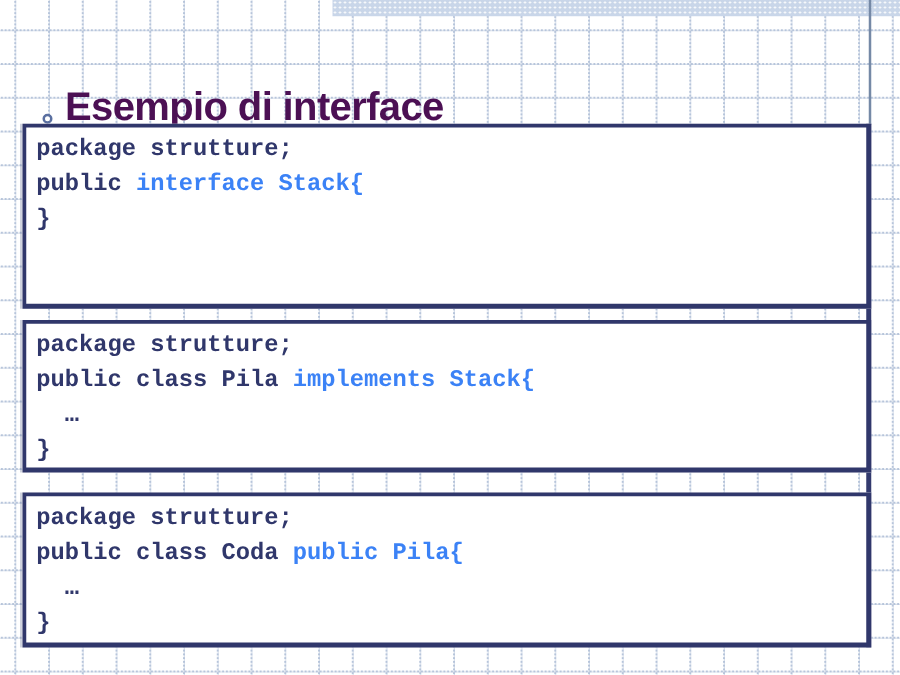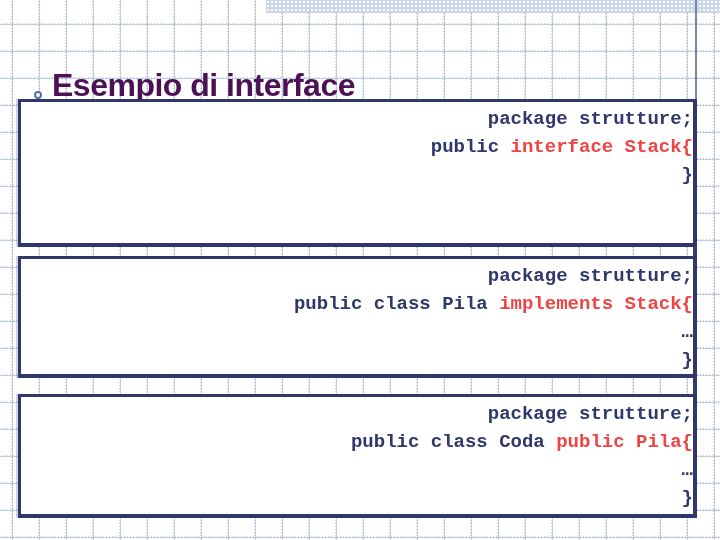--- a/index.html
+++ b/index.html
@@ -19,21 +19,20 @@
     position: absolute;
     inset: 0;
     width: 720px;
     height: 540px;
     background-color: #ffffff;
     background-image:
       radial-gradient(circle at 26.5px 1.5px, #b7c5db 0.9px, rgba(183,197,219,0) 1.4px),
       radial-gradient(circle at 1.5px 26.5px, #b7c5db 0.9px, rgba(183,197,219,0) 1.4px);
     background-size: 27px 3px, 3px 27px;
     background-position: 13px 0px, 0px 25px;
-    text-align: right;
   }
   .top-band {
     position: absolute;
     left: 266px;
     top: 0;
     width: 454px;
     height: 13px;
     background-color: #c9d6e9;
     background-image: radial-gradient(circle at 2px 2px, #ffffff 0.7px, rgba(255,255,255,0) 1px);
     background-size: 4px 4px;
@@ -93,23 +92,22 @@
   .code-box-1 { top: 99px;  height: 148px; }
   .code-box-2 { top: 256px; height: 122px; }
   .code-box-3 { top: 394px; height: 124px; }
   .code-line {
     font-family: "Liberation Mono", monospace;
     font-size: 19px;
     font-weight: bold;
     line-height: 28px;
     white-space: pre;
     color: #30376b;
-    margin-left: 13px;
   }
-  .kw { color: #ef4444; }
+  .kw { color: #3b82f6; }
 </style>
 </head>
 <body>
 
 <div class="slide">
 
   <div class="top-band"></div>
   <div class="vline-top"></div>
   <div class="vline-main"></div>
 

